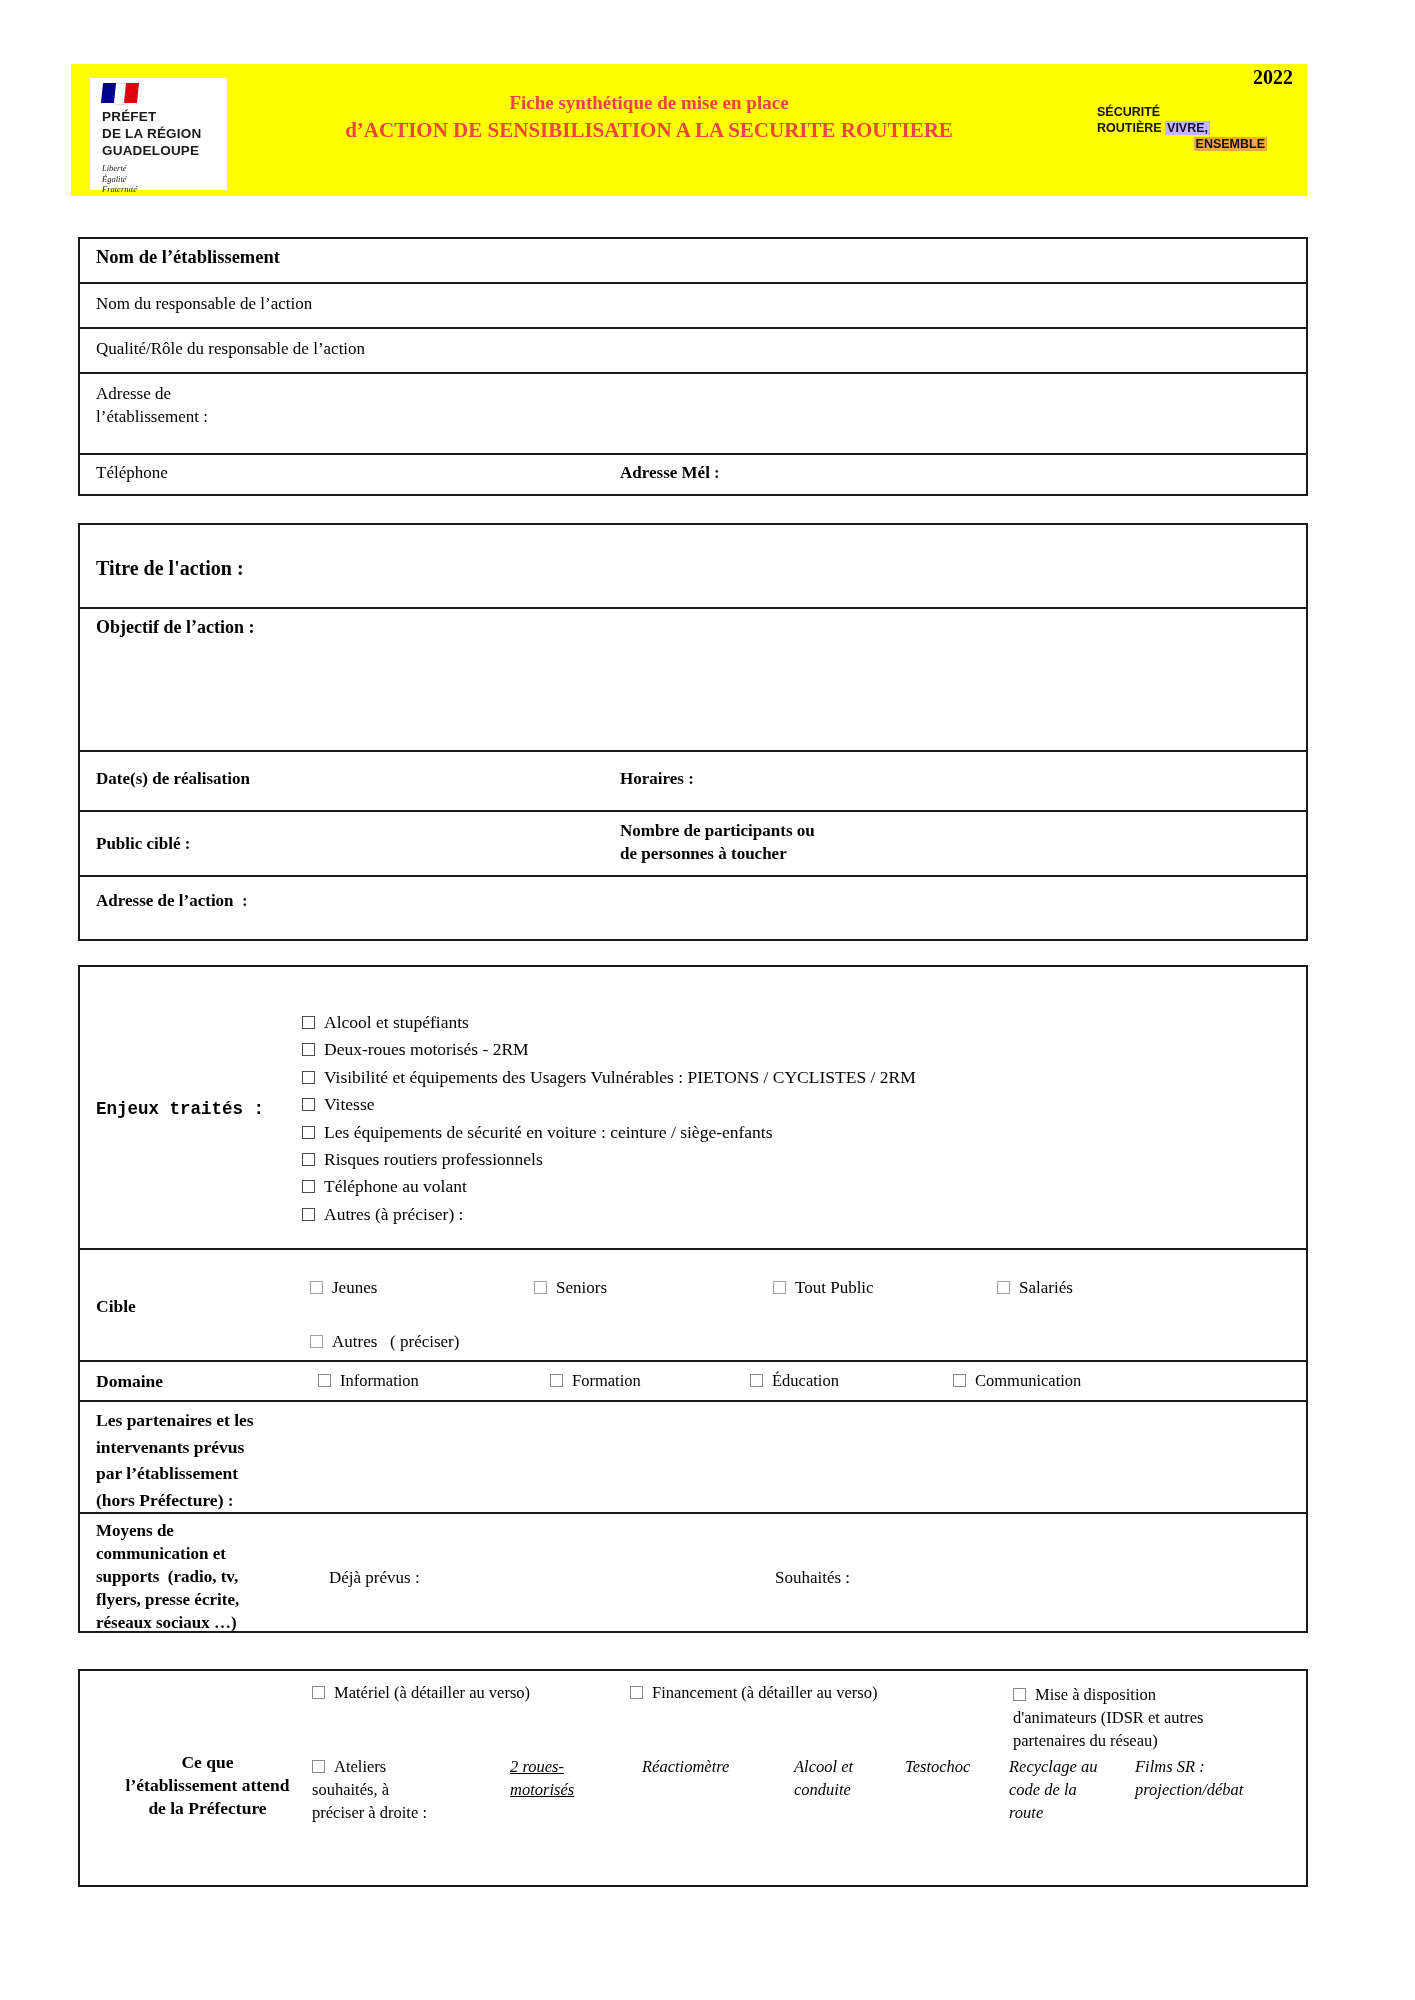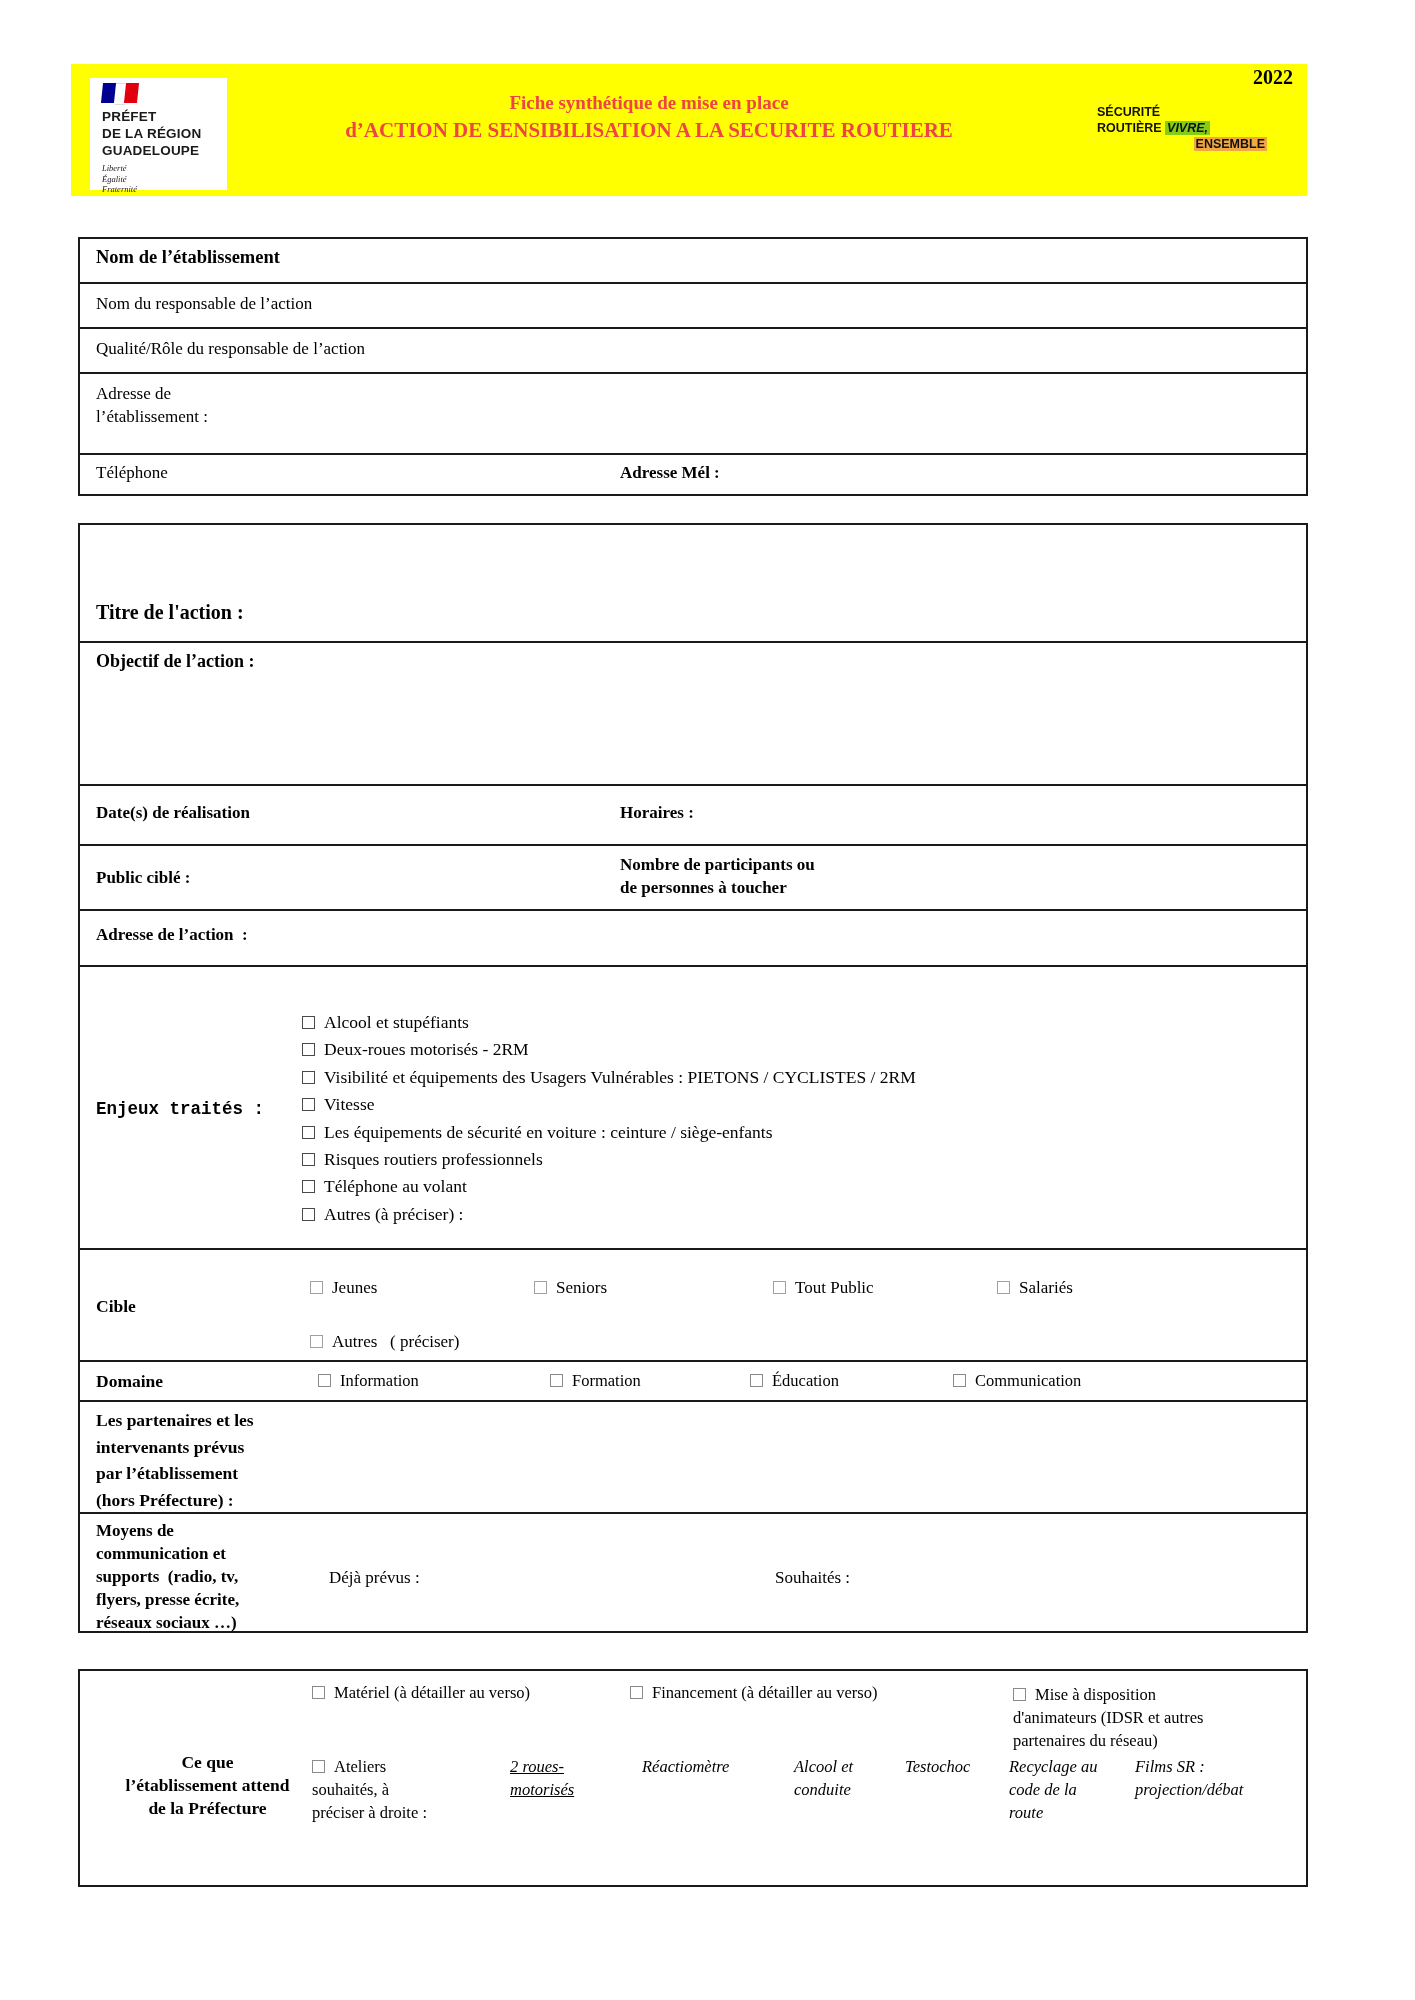--- a/index.html
+++ b/index.html
@@ -68,21 +68,21 @@
 
     <div class="band-title">
       <div class="t1">Fiche synthétique de mise en place</div>
       <div class="t2">d’ACTION DE SENSIBILISATION A LA SECURITE ROUTIERE</div>
     </div>
 
     <div class="year">2022</div>
 
     <div class="sr">
       <span class="l">SÉCURITÉ</span>
-      <span class="l"><span>ROUTIÈRE </span><span class="hl" style="background:#84cc16;font-style:italic;">VIVRE,</span></span>
+      <span class="l"><span>ROUTIÈRE </span><span class="hl" style="background:#c4b5fd;">VIVRE,</span></span>
       <span class="r"><span class="hl" style="background:#F2A841;">ENSEMBLE</span></span>
     </div>
   </div>
 
   <div class="tbl" style="top:237px;">
     <div class="row" style="height:45px;">
       <span class="b" style="font-size:18.5px;">Nom de l’établissement</span>
     </div>
     <div class="row" style="height:45px;padding-top:10px;">
       <span>Nom du responsable de l’action</span>
@@ -94,21 +94,21 @@
       <div>Adresse de</div>
       <div>l’établissement :</div>
     </div>
     <div class="row" style="height:39px;">
       <span>Téléphone</span>
       <span class="abs b" style="left:540px;top:8px;">Adresse Mél :</span>
     </div>
   </div>
 
   <div class="tbl" style="top:523px;">
-    <div class="row" style="height:84px;padding-top:42px;margin-top:34px;">
+    <div class="row" style="height:84px;padding-top:32px;">
       <span class="b" style="font-size:20px;">Titre de l'action :</span>
     </div>
     <div class="row" style="height:143px;">
       <span class="b" style="font-size:18px;">Objectif de l’action :</span>
     </div>
     <div class="row" style="height:60px;padding-top:17px;">
       <span class="b">Date(s) de réalisation</span>
       <span class="abs b" style="left:540px;top:17px;">Horaires :</span>
     </div>
     <div class="row" style="height:65px;">

